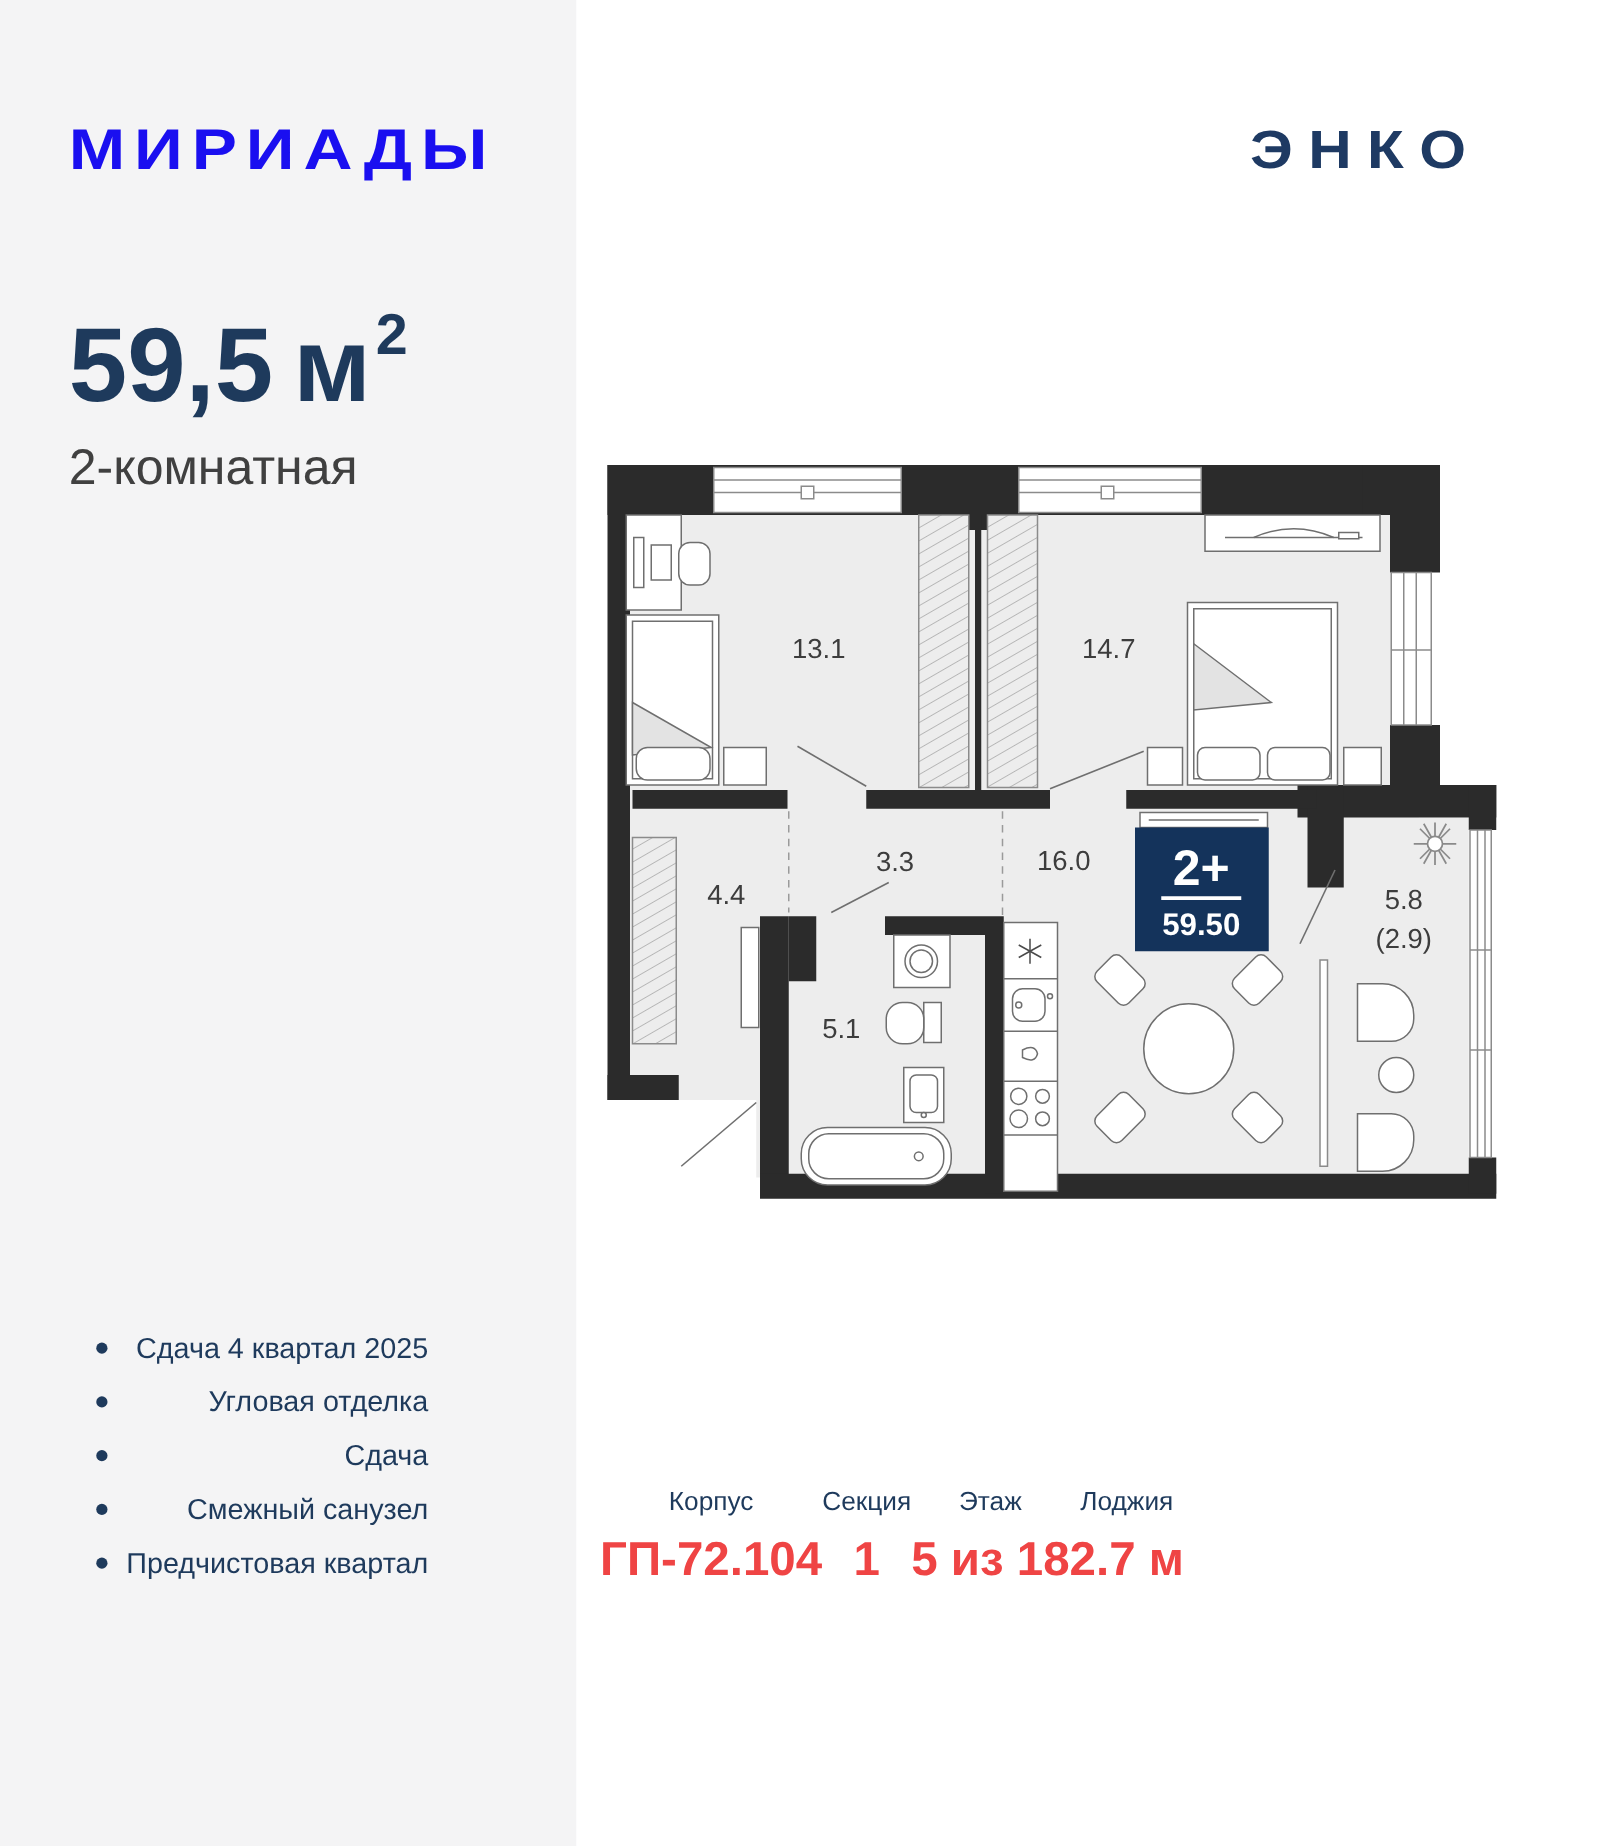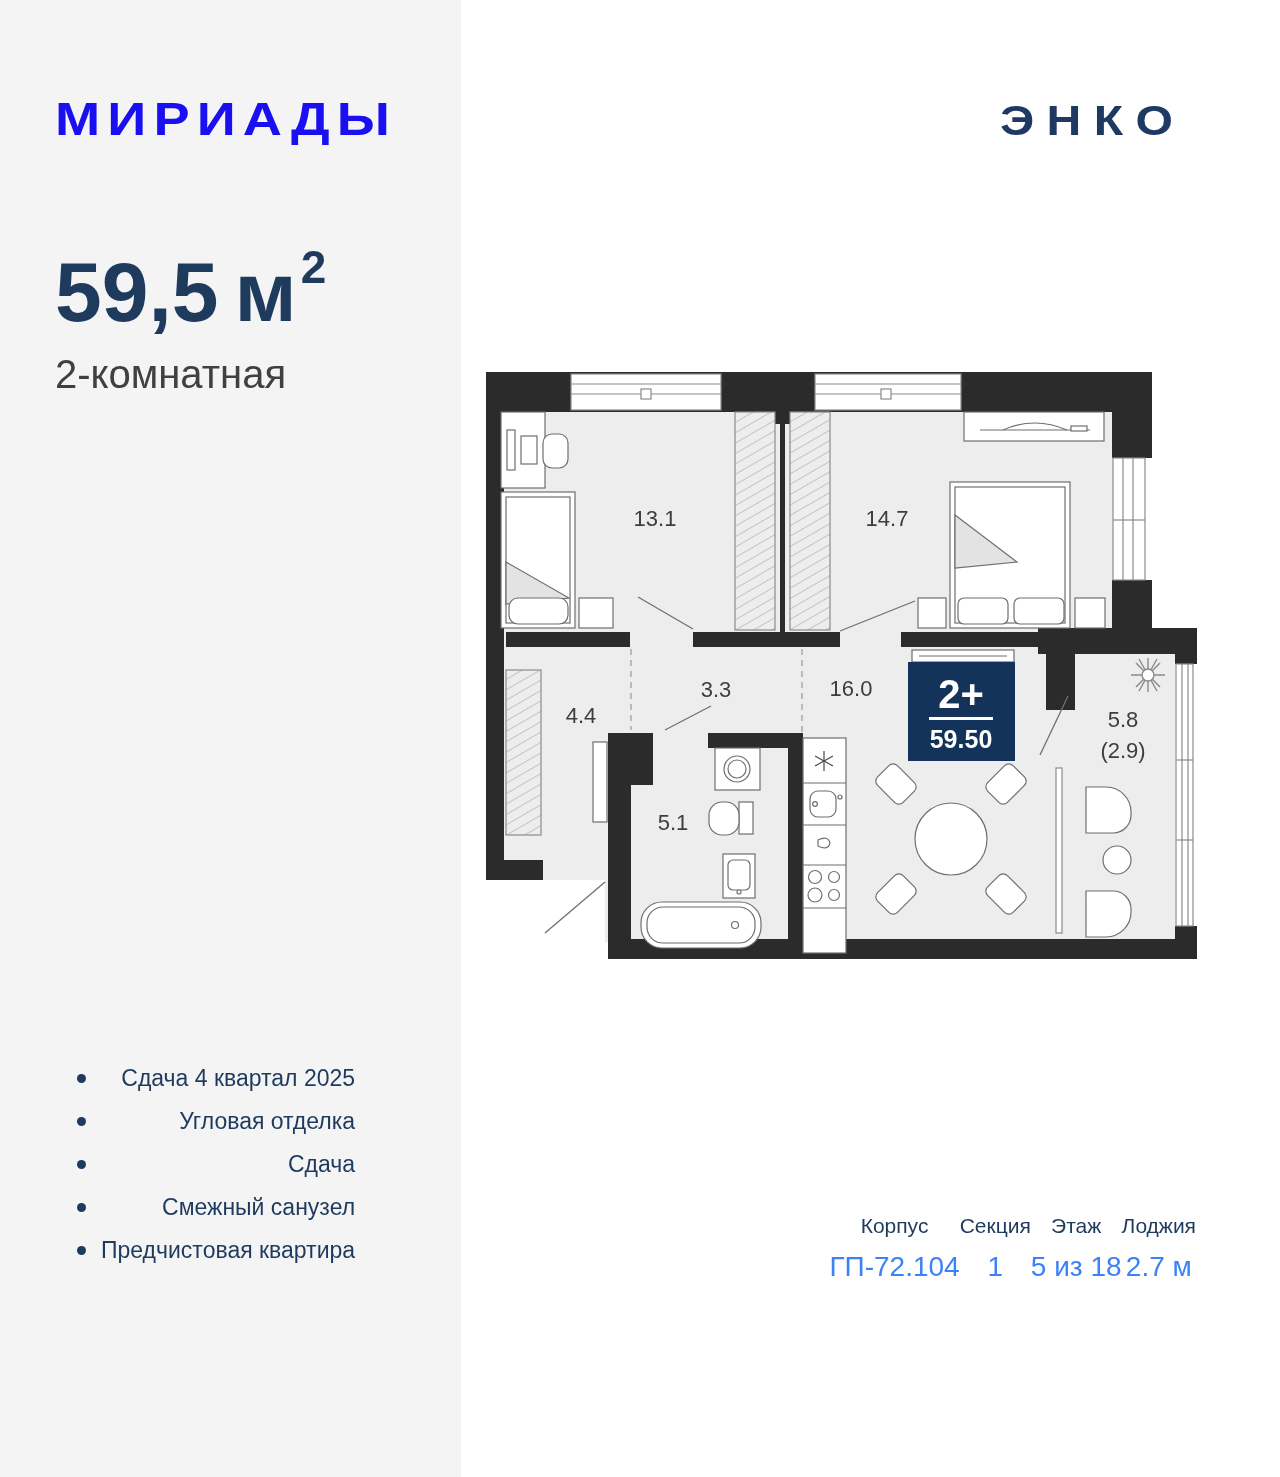--- a/index.html
+++ b/index.html
@@ -33,26 +33,25 @@
   }
   .features li{
     display:flex;align-items:center;margin-bottom:15px;height:28px;
     font-size:23px;font-weight:500;color:#1e3a5c;justify-content:space-between;
   }
   .features .dot{
     width:9px;height:9px;border-radius:50%;background:#1e3a5c;margin-right:15px;flex:0 0 auto;
   }
   .details{
     position:absolute;left:480px;top:1190px;width:716px;display:flex;
-    justify-content:flex-end;
-    margin-top:24px;
+    justify-content:flex-start;
   }
   .details .col{text-align:center;}
   .details .label{font-size:21px;font-weight:500;color:#1e3a5c;}
-  .details .value{font-size:28px;font-weight:400;color:#3b82f6;margin-top:13px;white-space:nowrap;}
+  .details .value{font-size:38px;font-weight:700;color:#ef4444;margin-top:13px;white-space:nowrap;}
   svg text{font-family:"Liberation Sans", sans-serif;}
 </style>
 </head>
 <body>
 
 <div class="left-panel"></div>
 
 <div class="brand">МИРИАДЫ</div>
 <div class="developer">ЭНКО</div>
 
@@ -287,21 +286,21 @@
   <li>
       <span class="dot"></span>
       <span>Сдача</span>
     </li>
   <li>
       <span class="dot"></span>
       <span>Смежный санузел</span>
     </li>
   <li>
       <span class="dot"></span>
-      <span>Предчистовая квартира</span>
+      <span>Предчистовая квартал</span>
     </li>
 </ul>
 
 <div class="details">
   <div class="col">
     <div class="label">Корпус</div>
     <div class="value">ГП-72.104</div>
   </div>
   <div class="col">
     <div class="label">Секция</div>

